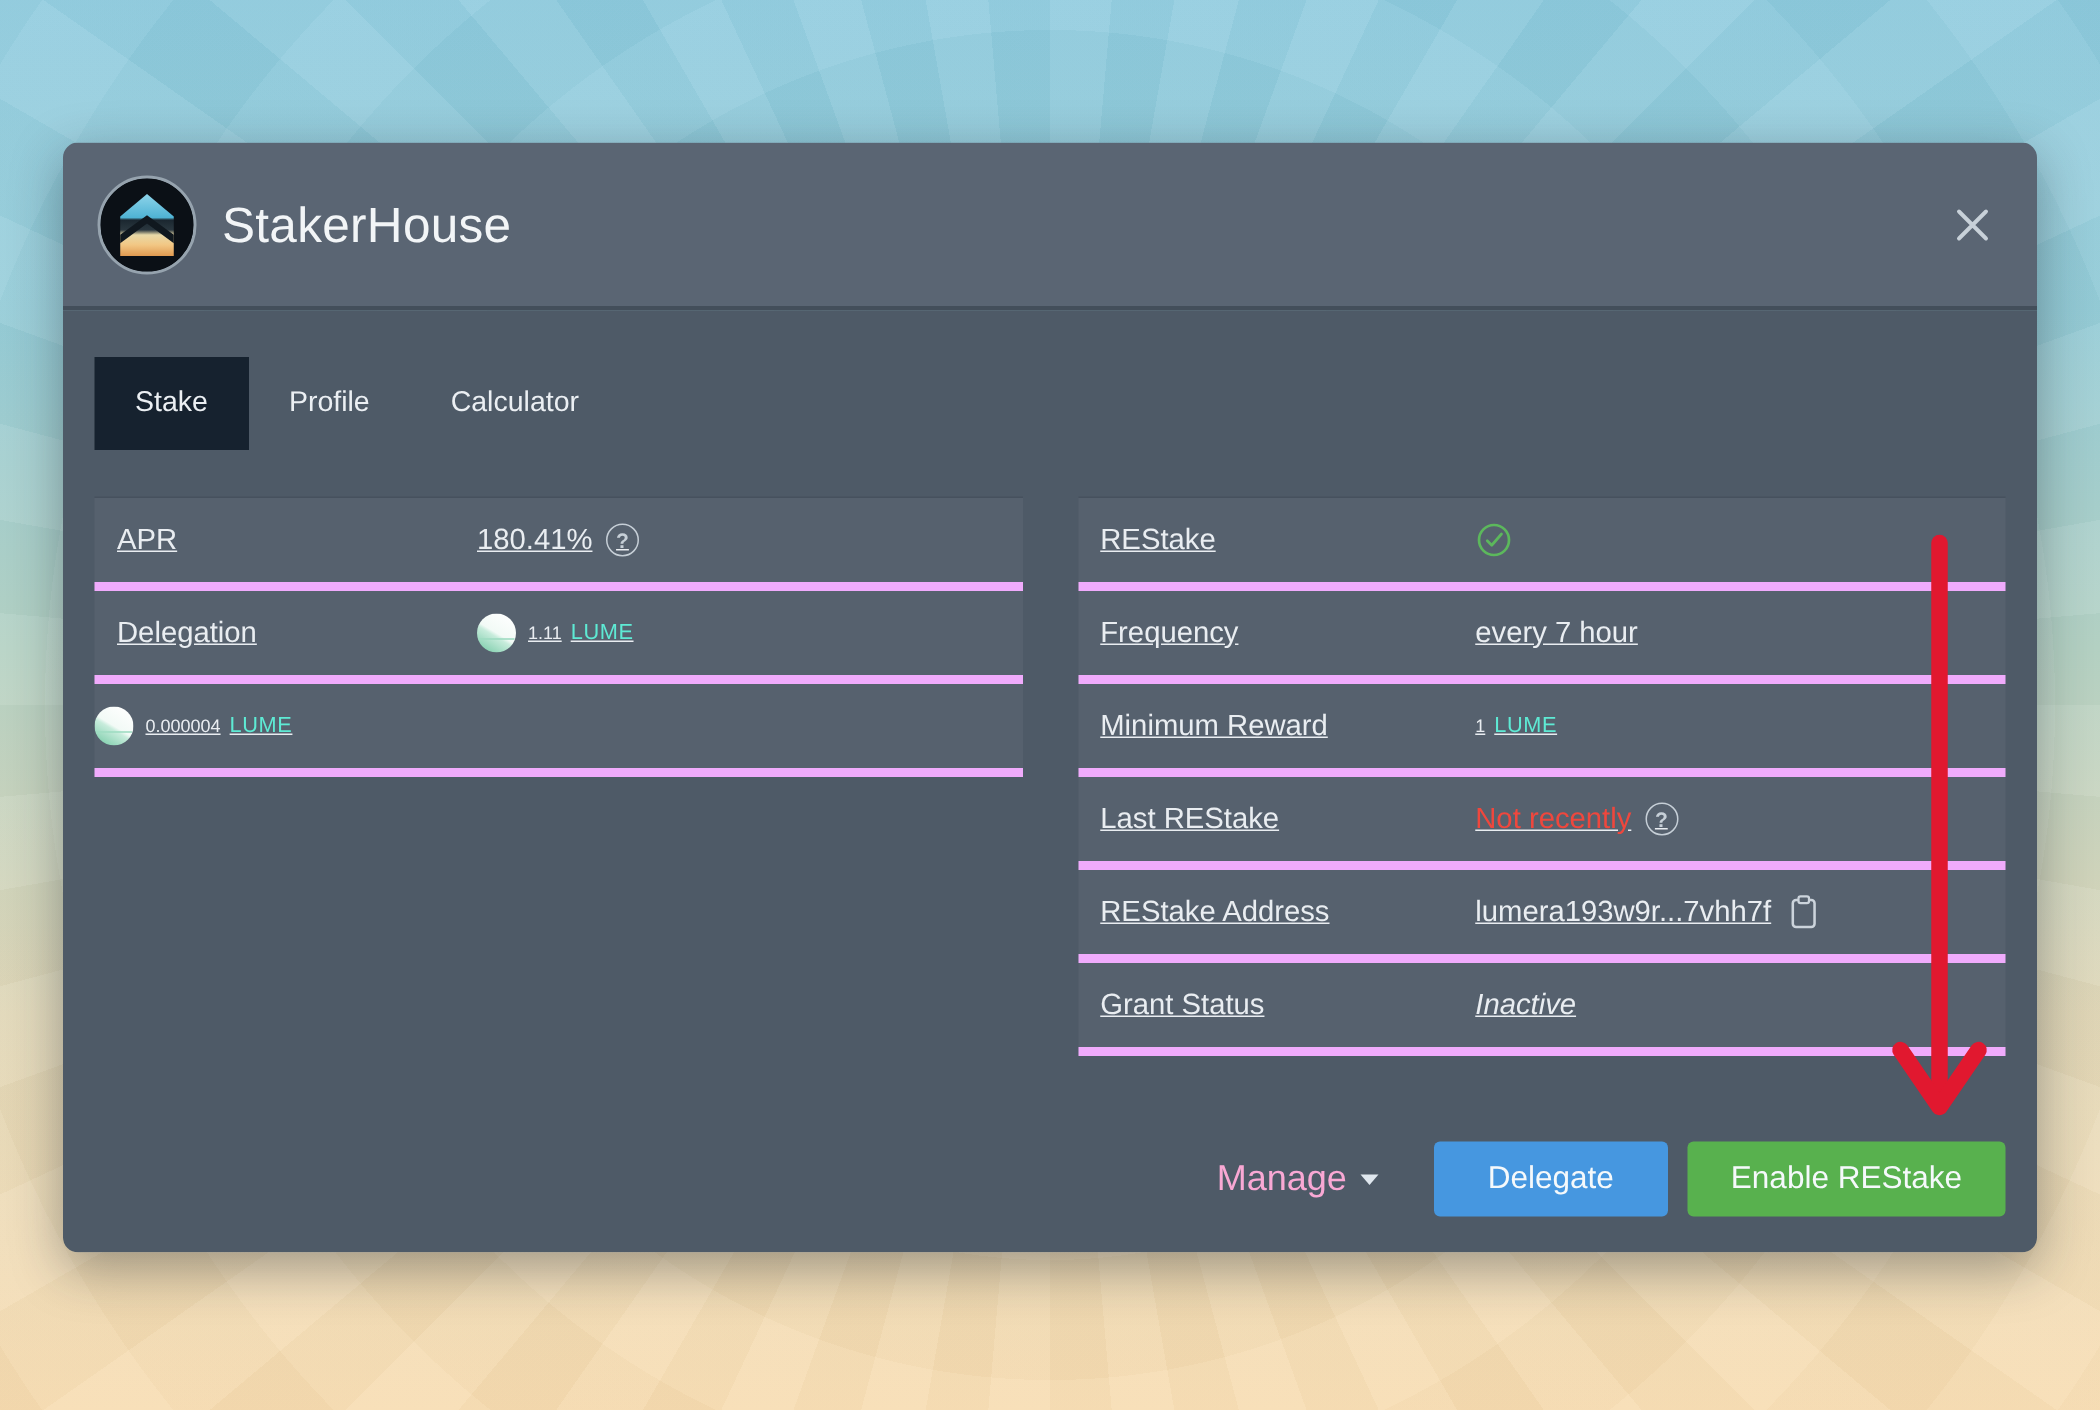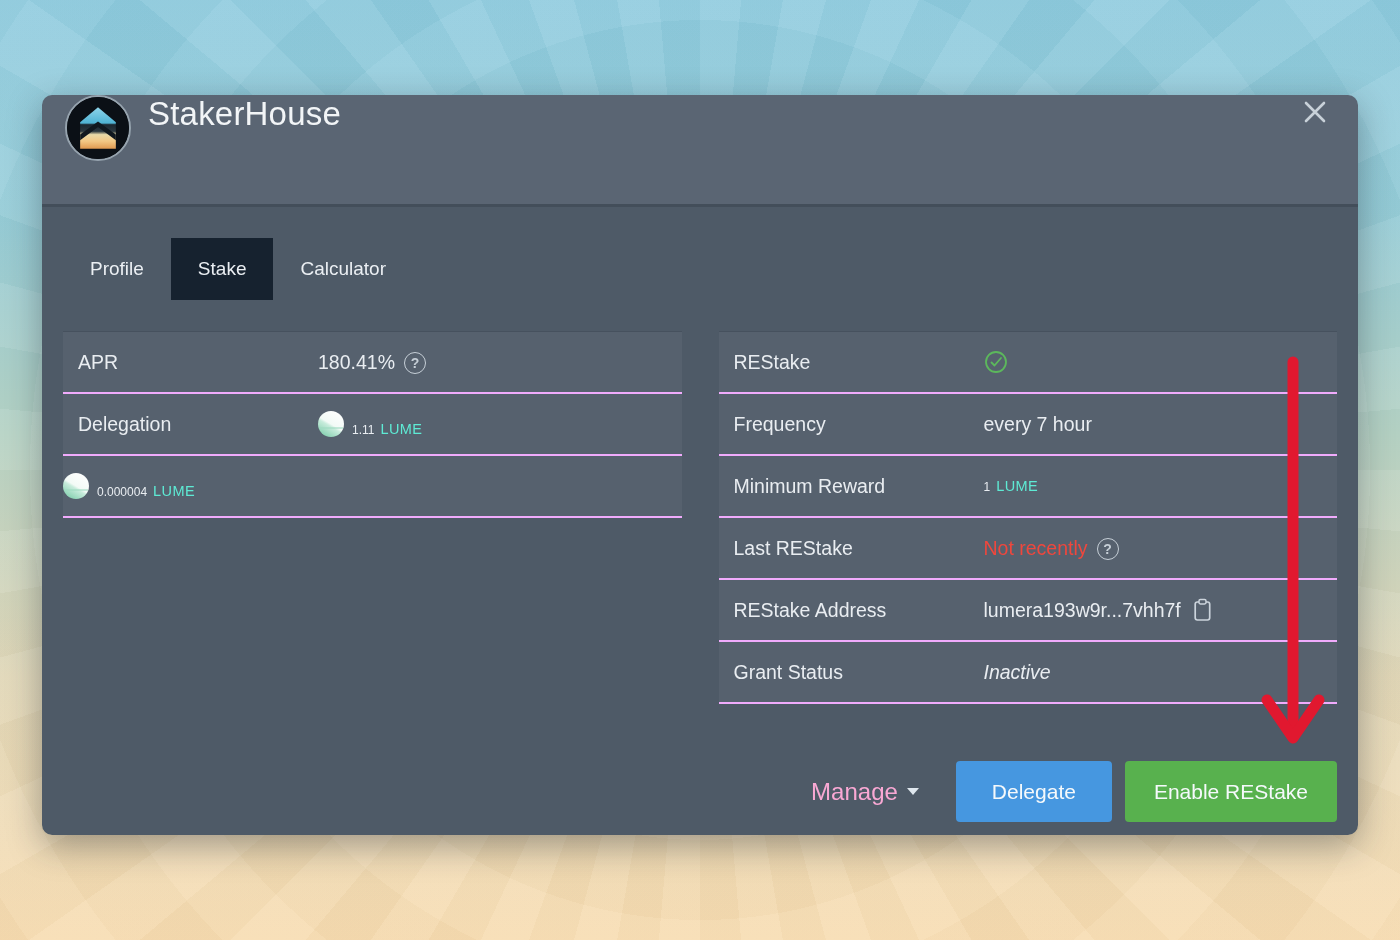--- a/index.html
+++ b/index.html
@@ -15,48 +15,48 @@
 
   .modal {
     position:absolute; left:42px; top:95px; width:1316px; height:740px;
     border-radius:10px; overflow:hidden; display:flex; flex-direction:column;
     box-shadow:0 10px 34px rgba(25,35,46,0.38);
   }
 
   
   .modal-header {
     flex:none; height:112px; background:#5a6573;
-    display:flex; padding:0 26px 0 23px;
+    display:flex; align-items:center; padding:0 26px 0 23px;
     border-bottom:3px solid #434e5a;
   }
   .logo {
     width:66px; height:66px; border-radius:50%; flex:none;
     border:2px solid #96a3ae; background:#0b1016; overflow:hidden;
   }
   .logo svg { display:block; width:100%; height:100%; }
   .modal-title { font-size:33px; font-weight:400; color:#f2f5f7; margin-left:17px; letter-spacing:.2px; }
   .close-btn { margin-left:auto; width:34px; height:34px; cursor:pointer; display:flex; align-items:center; justify-content:center; }
 
   
   .modal-body { flex:1; background:#4e5a67; padding:0 21px; position:relative; }
 
   .tabs { display:flex; margin-top:31px; }
   .tab { height:62px; line-height:62px; padding:0 27px; font-size:19px; color:#ebeff3; cursor:pointer; }
   .tab.active { background:var(--tab-active-bg,#16222f); }
 
   .tables { display:flex; gap:37px; margin-top:31px; align-items:flex-start; }
   .stat-table { flex:1; border-top:1px solid #46515e; }
   .row {
-    height:62px; background:#56616e; border-bottom:2px solid #f0abfc;
-    display:flex; align-items:center; font-size:19.5px; color:#e9edf1;
+    height:62px; background:#56616e; border-bottom:6px solid #f0abfc;
+    display:flex; align-items:center; font-size:19.5px; color:#e9edf1;text-decoration:underline;
   }
   .row .label { flex:none; padding-left:15px; }
   .t-left .label { width:255px; }
   .t-right .label { width:265px; }
-  .value { display:flex; align-items:flex-end; }
+  .value { display:flex; align-items:center; }
   .amount { font-size:12px; }
   .unit { font-size:14.5px; margin-left:6px; letter-spacing:.4px; color:#5eead4; }
   .danger { color:var(--danger-red,#ef473d); }
   .italic { font-style:italic; }
 
   .help-icon {
     width:22px; height:22px; border-radius:50%; border:1.5px solid #c6cfd7;
     color:#c6cfd7; font-size:14px; font-weight:700; line-height:1;
     display:inline-flex; align-items:center; justify-content:center;
     margin-left:9px; cursor:pointer; flex:none;
@@ -67,21 +67,21 @@
 
   
   .footer { display:flex; align-items:center; justify-content:flex-end; margin-top:57px; }
   .manage { font-size:24px; color:#f9a8d4; margin-right:37px; cursor:pointer; display:flex; align-items:center; }
   .caret {
     display:inline-block; margin-left:9px; width:0; height:0;
     border-left:6px solid transparent; border-right:6px solid transparent;
     border-top:7px solid #dfe7ee;
   }
   .btn {
-    height:61px; border:none; border-radius:4px; font-size:21px;
+    height:50px; border:none; border-radius:4px; font-size:21px;
     color:#f5f9fb; font-family:inherit; cursor:pointer;
   }
   .btn-delegate { background:var(--delegate-blue,#4697e0); padding:0 36px; margin-right:13px; }
   .btn-enable   { background:var(--enable-green,#58b14e);  padding:0 29px; }
 
   .arrow-overlay { position:absolute; left:0; top:0; pointer-events:none; z-index:5; }
 </style>
 </head>
 <body>
 
@@ -110,22 +110,22 @@
     <div class="close-btn">
       <svg width="30" height="30" viewBox="0 0 30 30">
         <path d="M6 6 L24 24 M24 6 L6 24" stroke="#c8d1d9" stroke-width="2.6" stroke-linecap="round"></path>
       </svg>
     </div>
   </div>
 
   <div class="modal-body">
 
     <div class="tabs">
+      <div class="tab active">Stake</div>
       <div class="tab">Profile</div>
-      <div class="tab active">Stake</div>
       <div class="tab">Calculator</div>
     </div>
 
     <div class="tables">
 
       <div class="stat-table t-left">
         <div class="row">
           <div class="label">APR</div>
           <div class="value">
             <span>180.41%</span>

